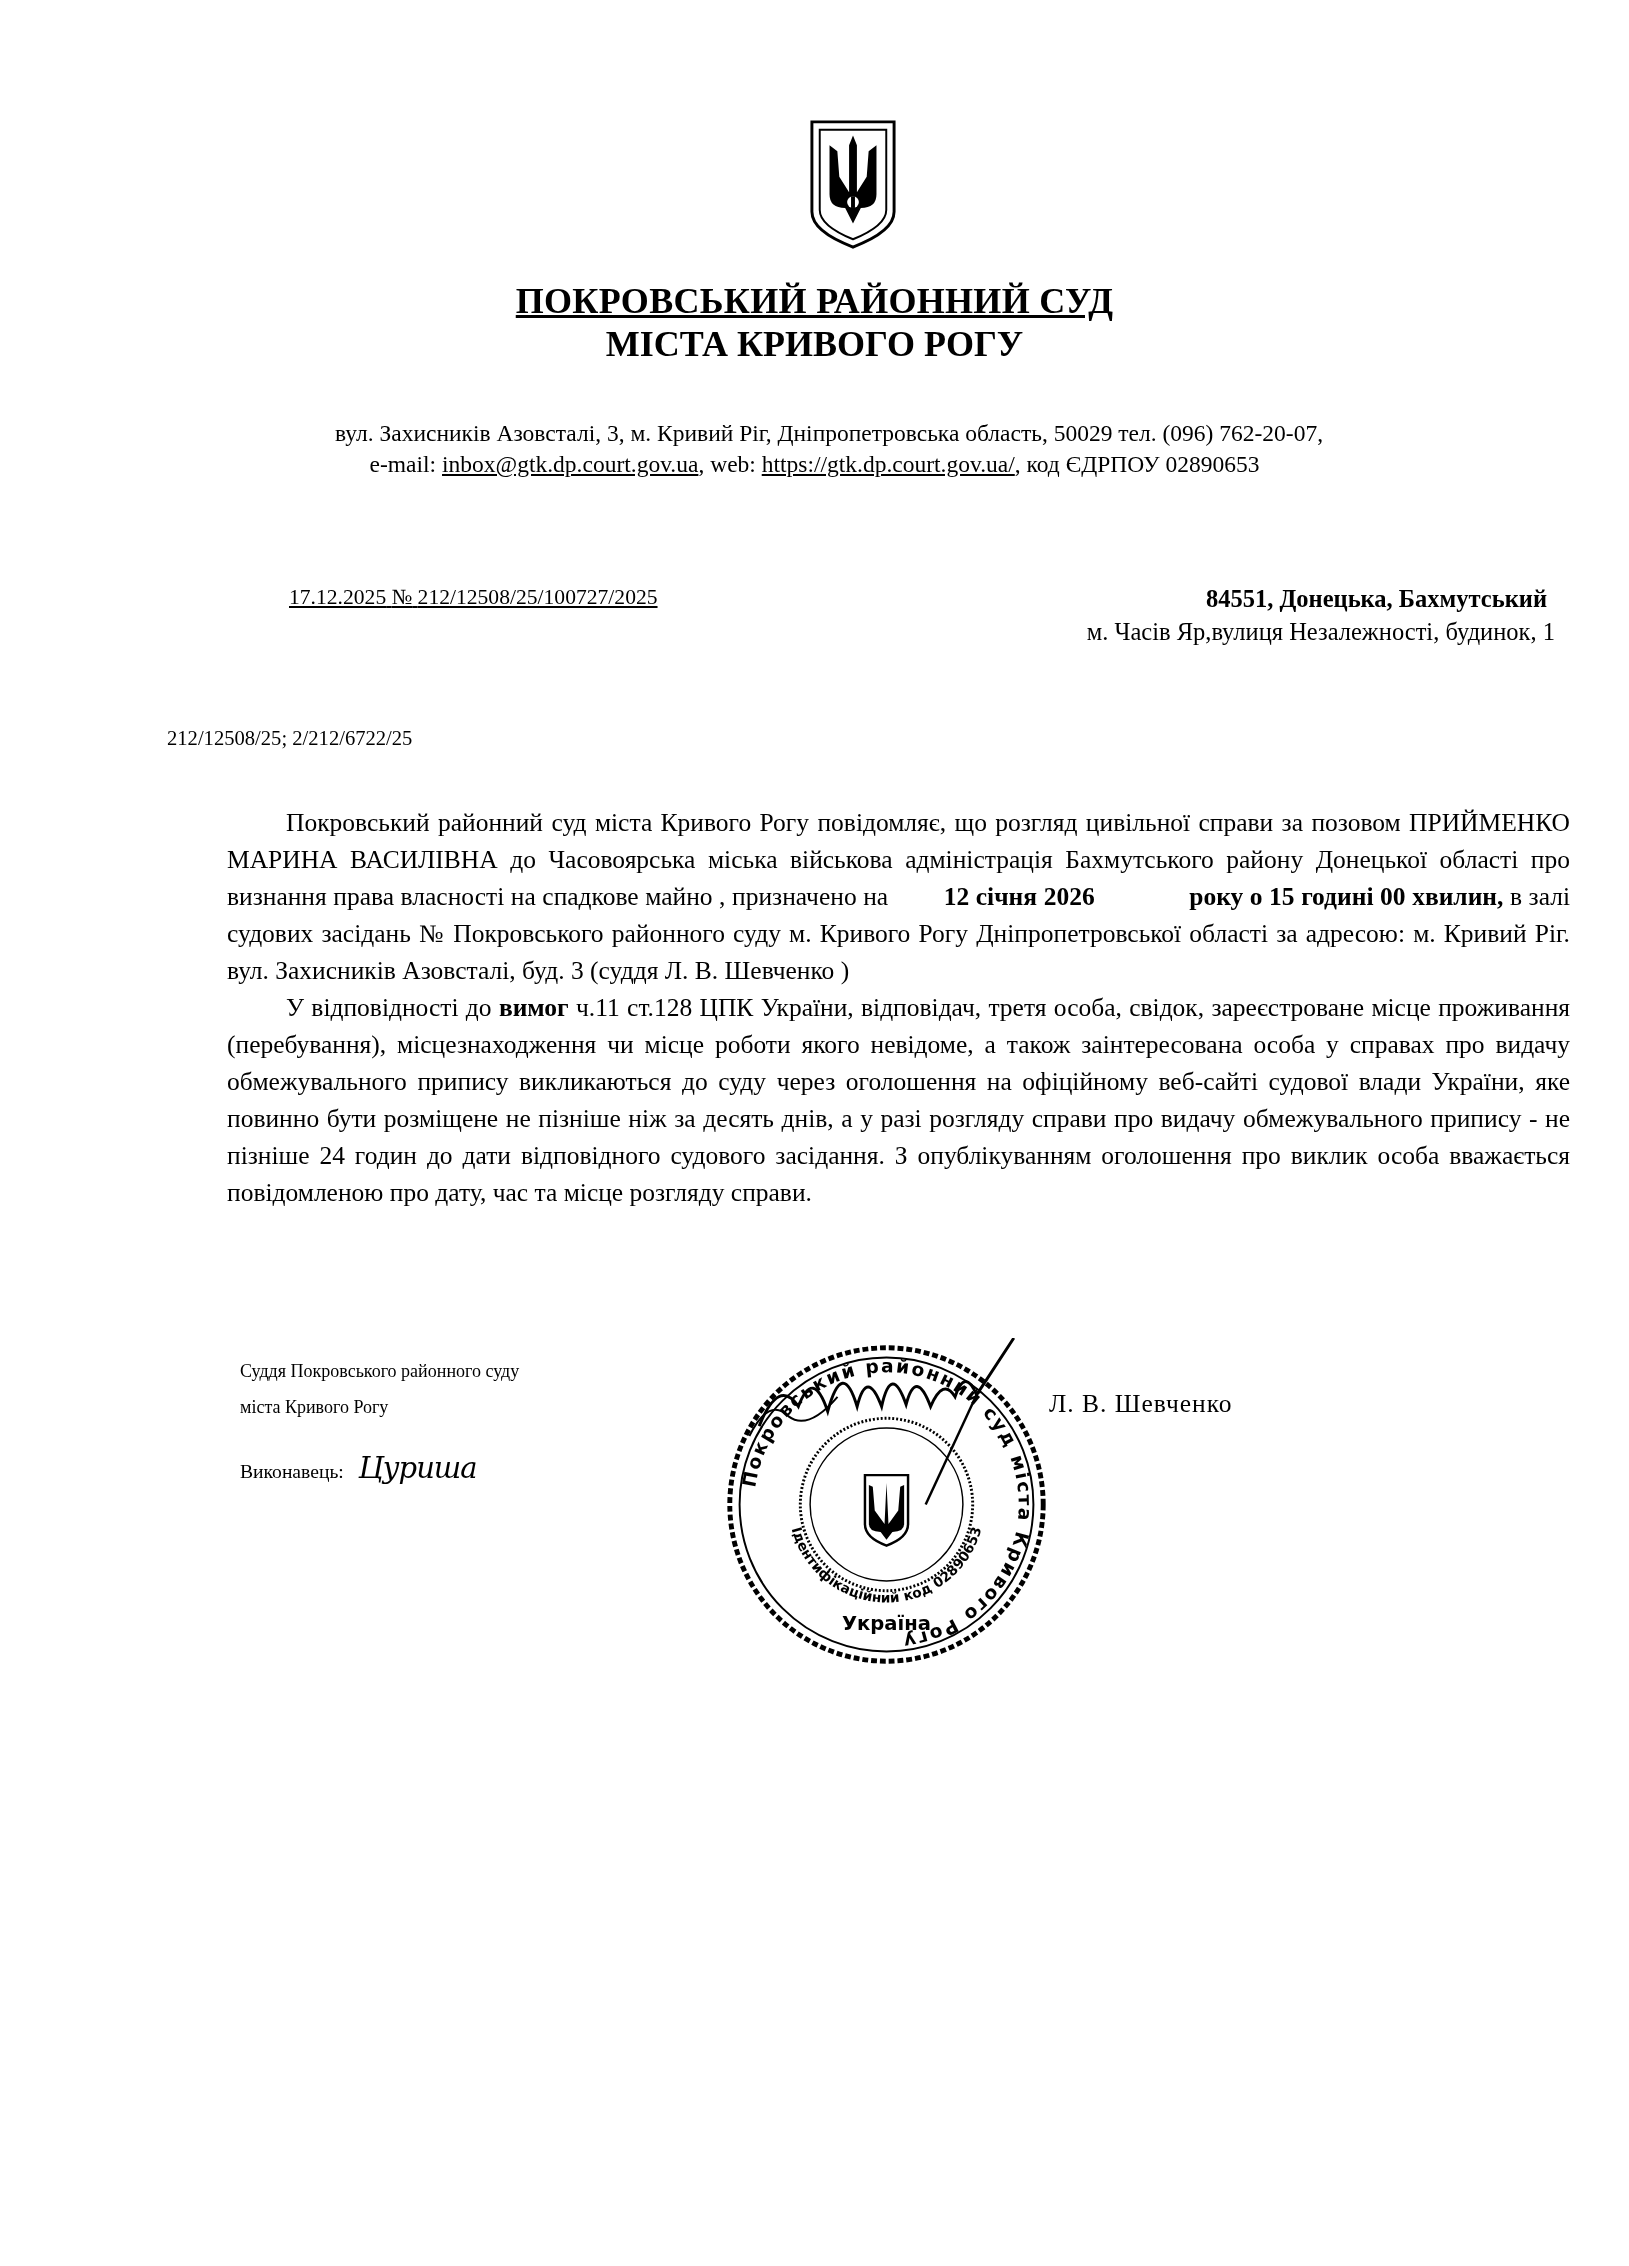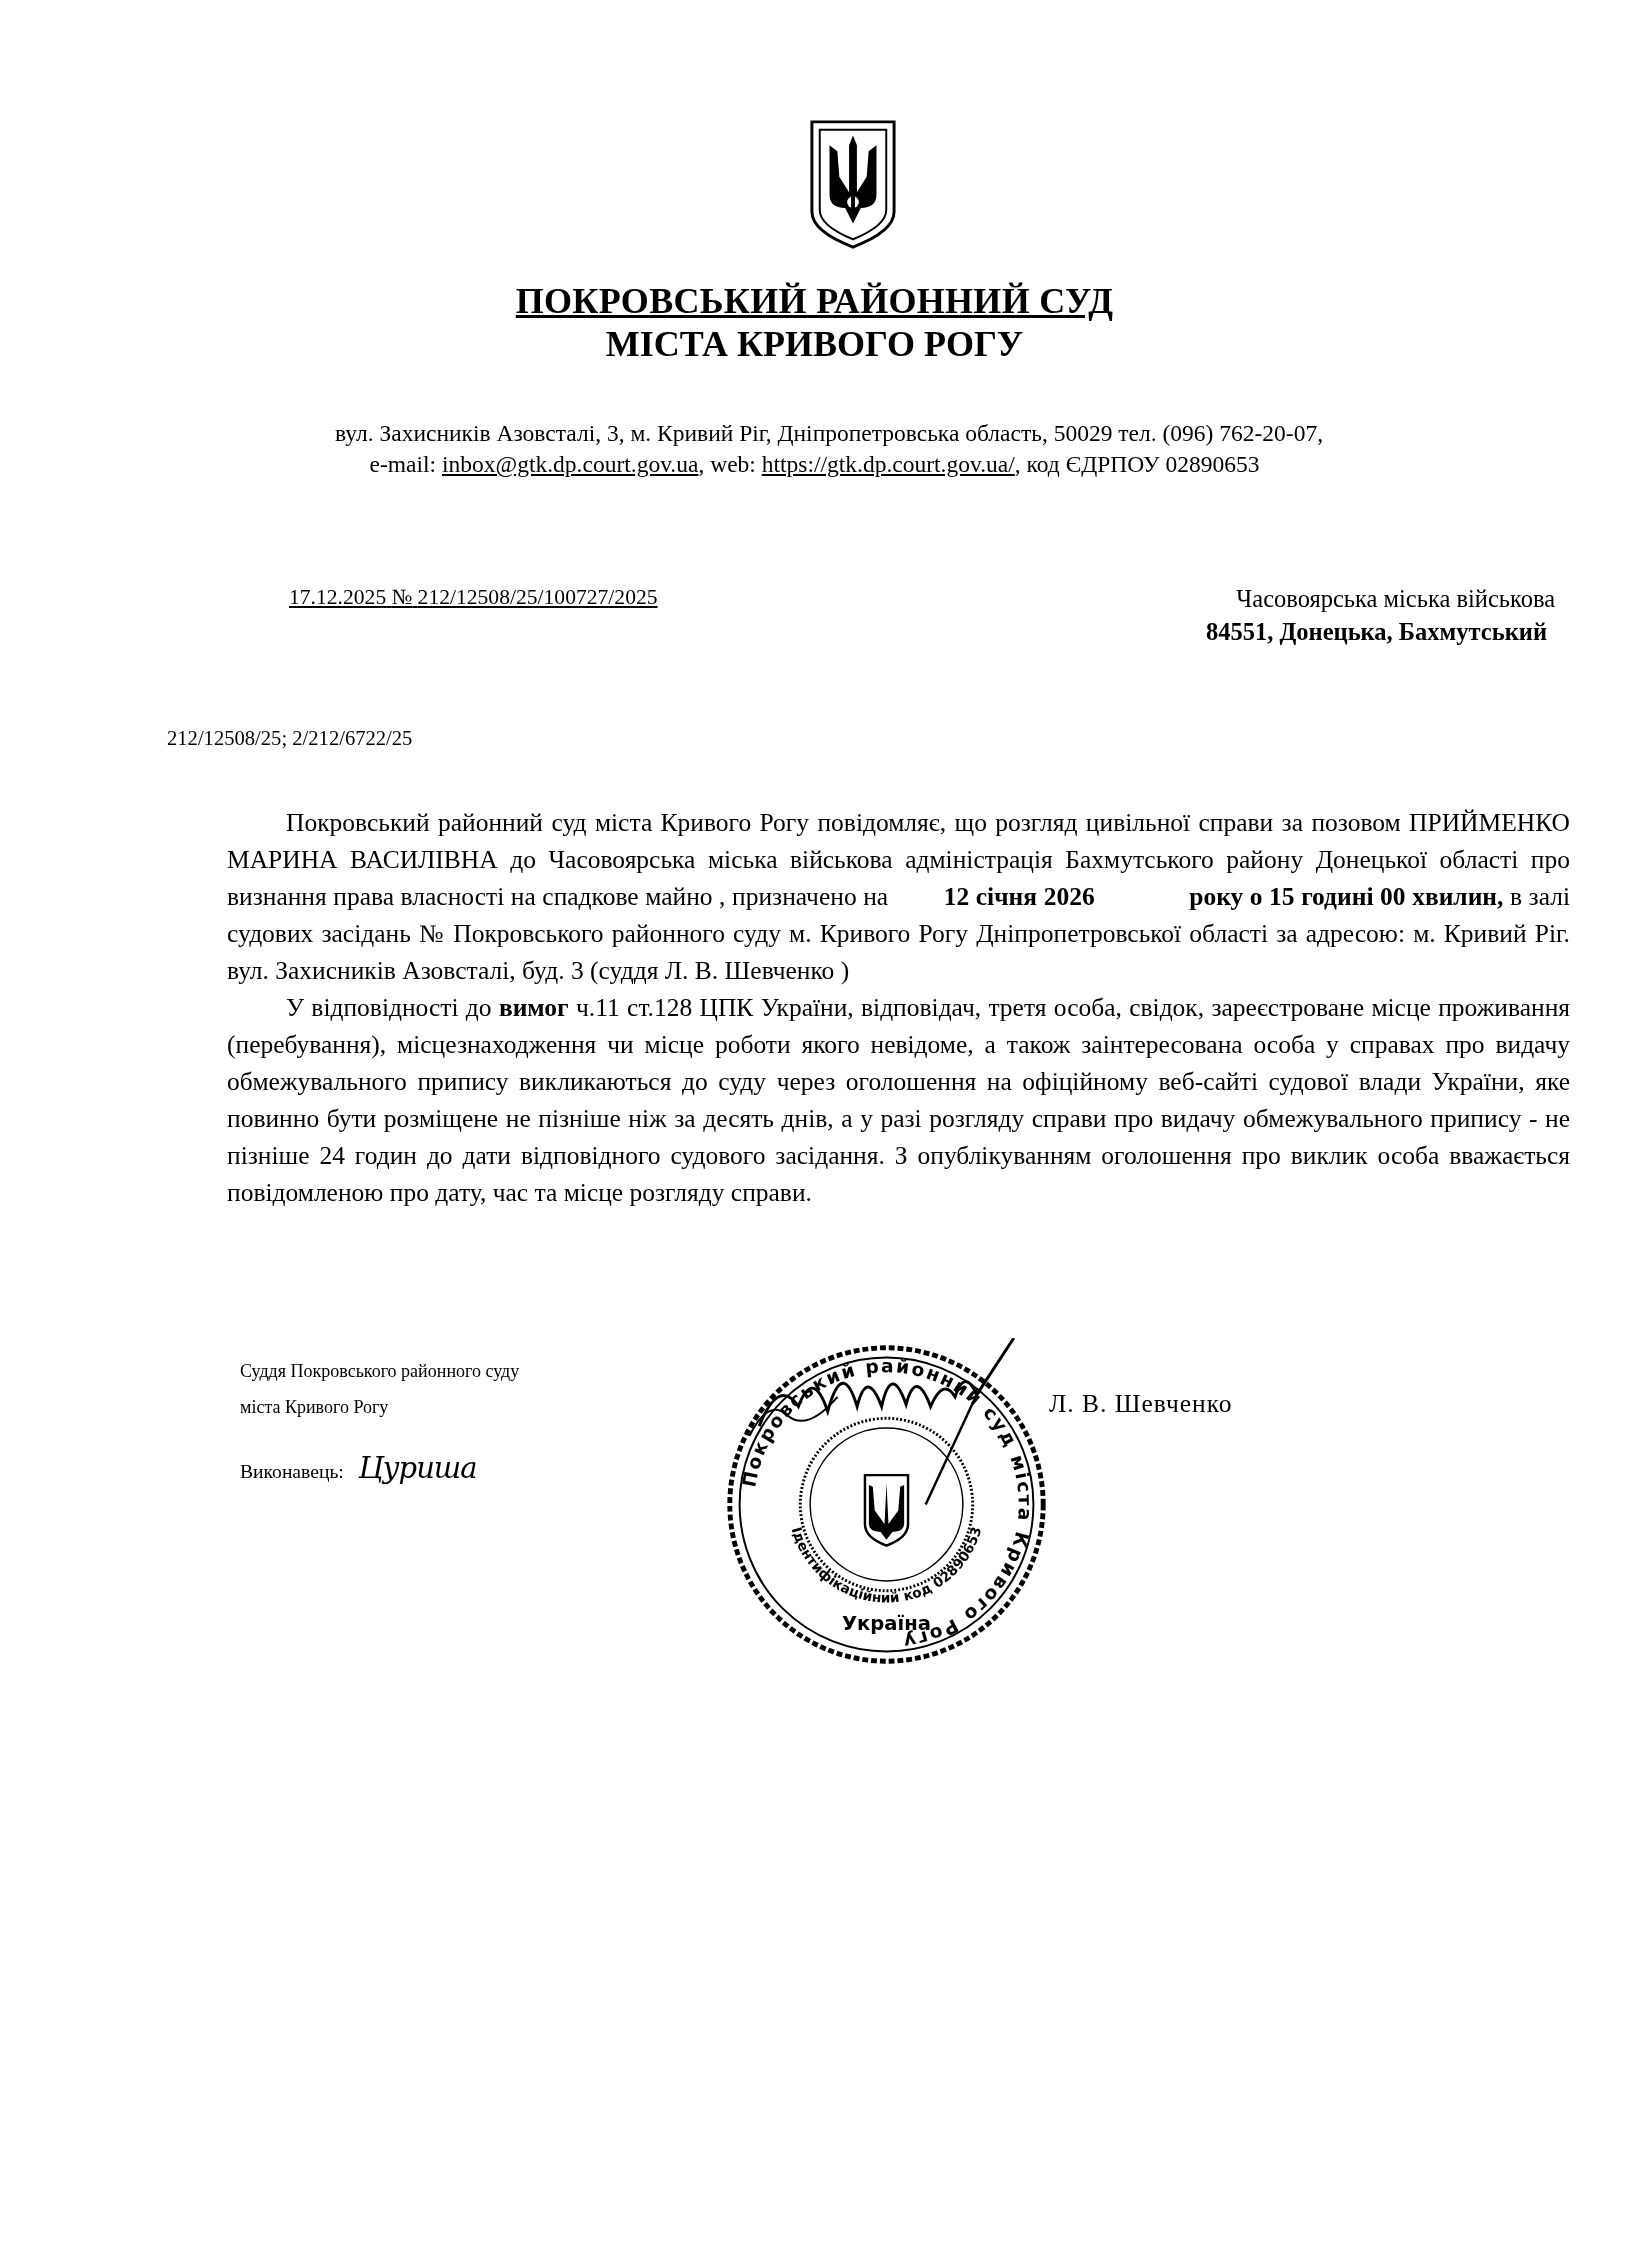--- a/index.html
+++ b/index.html
@@ -52,22 +52,22 @@
   <span>e-mail: </span><span class="u">inbox@gtk.dp.court.gov.ua</span><span>,  web: </span><span class="u">https://gtk.dp.court.gov.ua/</span><span>, код ЄДРПОУ 02890653</span>
 </div>
 
 <div class="abs outref">
   <span>17.12.2025</span>
   <span>№</span>
   <span>212/12508/25/100727/2025</span>
 </div>
 
 <div class="abs recipient">
-  <div>Часовоярська міська військова</div>
   <div class="r3">84551,  Донецька,  Бахмутський</div>
+  <div>м. Часів Яр,вулиця Незалежності, будинок, 1</div>
 </div>
 
 <div class="abs caseno">212/12508/25; 2/212/6722/25</div>
 
 <div class="abs body">
   <p>
     <span>Покровський районний суд міста Кривого Рогу  повідомляє, що розгляд цивільної справи за позовом ПРИЙМЕНКО МАРИНА ВАСИЛІВНА  до Часовоярська міська військова адміністрація Бахмутського району Донецької області про визнання права власності на спадкове майно  , призначено на</span>
     <span class="gap" style="width:49px"></span><b>12 січня 2026</b>
     <span class="gap" style="width:88px"></span><b>року о</b>
     <b>15</b>

